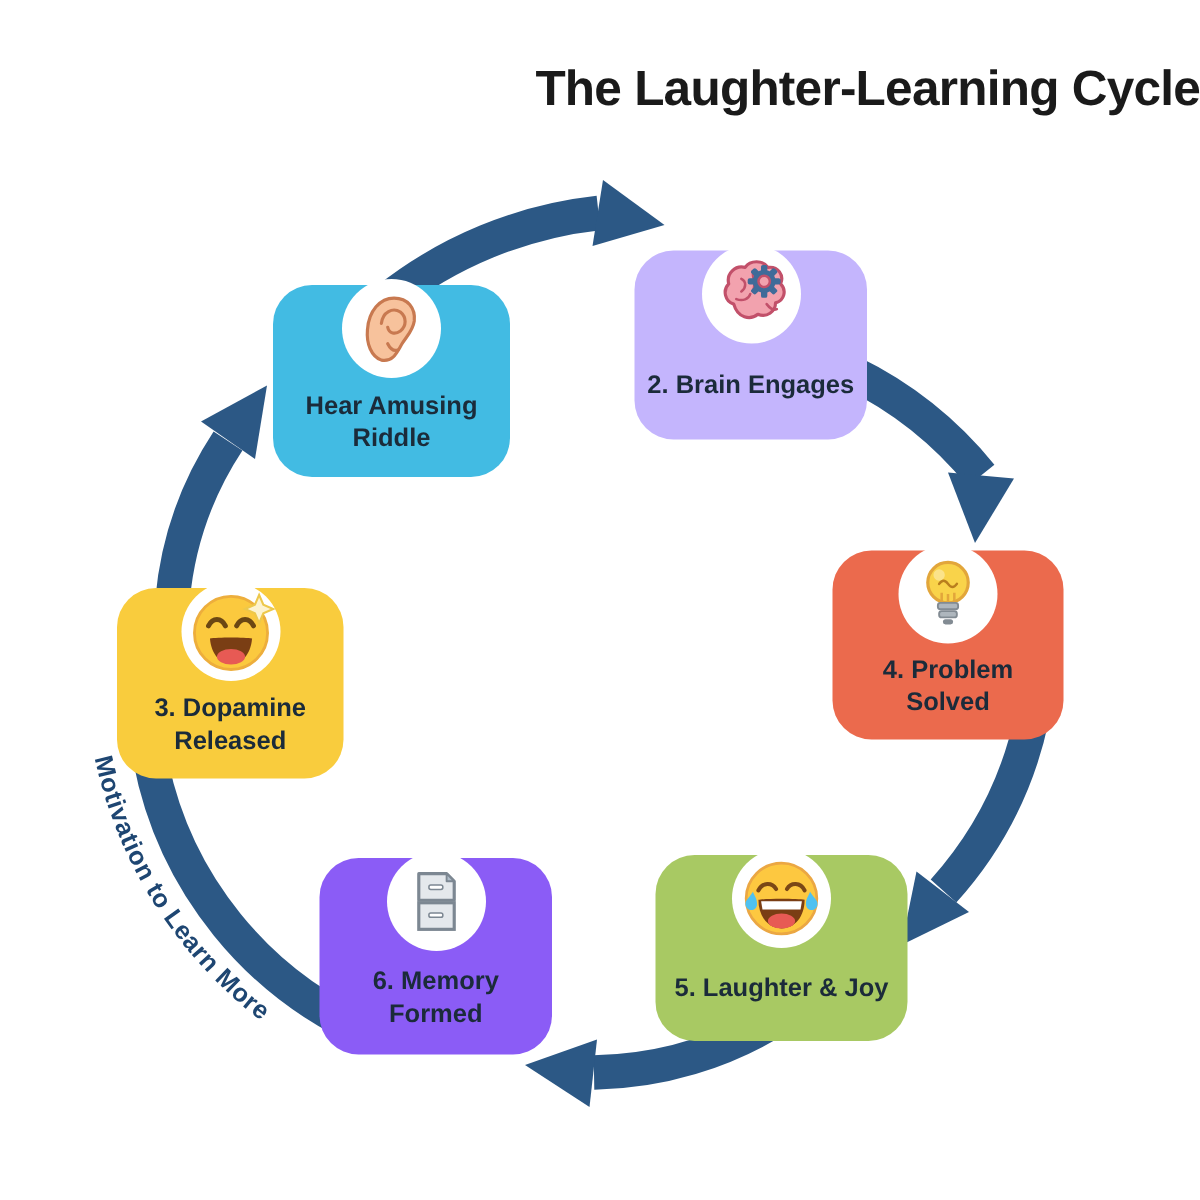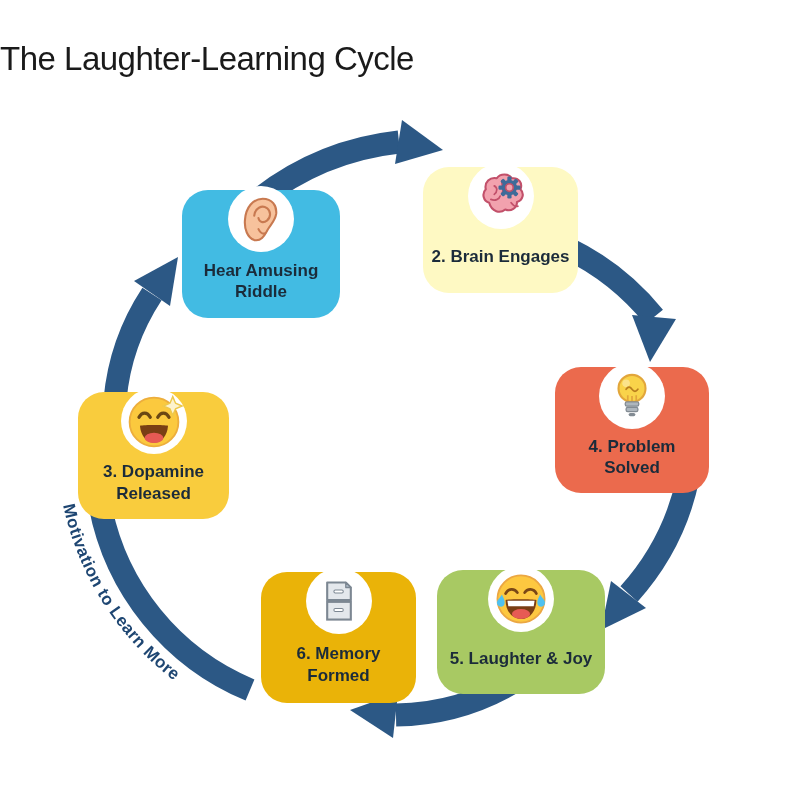--- a/index.html
+++ b/index.html
@@ -3,21 +3,21 @@
 <meta charset="utf-8">
 <style>
   html,body{margin:0;padding:0;}
   body{
     width:800px;height:800px;position:relative;overflow:hidden;
     background:#ffffff;
     font-family:"Liberation Sans","DejaVu Sans",sans-serif;
   }
   .page-title{
     position:absolute;top:40px;left:0;width:800px;
-    text-align:left;font-size:33px;font-weight:normal;
+    text-align:right;font-size:33px;font-weight:bold;
     letter-spacing:-0.5px;color:var(--title-color,#1a1a1a);
   }
   .arrows-svg{position:absolute;left:0;top:0;}
   .step{
     position:absolute;border-radius:26px;
     display:flex;align-items:center;justify-content:center;
     padding-top:60px;box-sizing:border-box;
   }
   .step-label{
     font-size:17px;font-weight:bold;line-height:1.25;
@@ -76,21 +76,21 @@
   <div class="icon-circle">
     <svg width="54" height="54" viewBox="0 0 64 64">
       <path d="M24,57 C16,54 12,44 13,33 C14,18 23,8 34,8 C45,8 51,16 50,26 C49,33 45,37 41,43 C37,49 34,59 24,57 Z" fill="#F7C29C" stroke="#C87950" stroke-width="2.5" stroke-linejoin="round"></path>
       <path d="M24,28 C25,19 33,15 39,19 C44,23 44,30 39,34 C35,37 30,36 29,31" fill="none" stroke="#C87950" stroke-width="2.5" stroke-linecap="round"></path>
       <path d="M29,44 C31,48 34,50 37,49" fill="none" stroke="#C87950" stroke-width="2.5" stroke-linecap="round"></path>
     </svg>
   </div>
   <div class="step-label" style="--label-color: #1B2B3A;">Hear Amusing Riddle</div>
 </div>
 
-<div class="step" id="step-brain" style="background-color: #fef9c3;">
+<div class="step" id="step-brain" style="background-color: #c4b5fd;">
   <div class="icon-circle">
     <svg width="54" height="54" viewBox="0 0 64 64">
       <path d="M18,40 C11,38 9,29 14,24 C12,16 19,9 27,11 C31,5 41,5 45,11 C53,10 58,17 55,24 C60,29 58,37 51,39 C51,46 44,51 37,48 C31,53 21,51 18,40 Z" fill="#F2A2AE" stroke="#C2506A" stroke-width="2.5" stroke-linejoin="round"></path>
       <path d="M24,20 C28,22 28,27 24,30 M33,14 C33,22 36,24 33,30 M20,36 C25,38 30,36 31,32 M44,40 C47,44 50,45 52,44" stroke="#C2506A" fill="none" stroke-width="2" stroke-linecap="round"></path>
       <g transform="translate(42,22)">
         <g fill="#3F6B99">
           <rect x="-2.5" y="-13" width="5" height="26" rx="1.5"></rect>
           <rect x="-2.5" y="-13" width="5" height="26" rx="1.5" transform="rotate(45)"></rect>
           <rect x="-2.5" y="-13" width="5" height="26" rx="1.5" transform="rotate(90)"></rect>
           <rect x="-2.5" y="-13" width="5" height="26" rx="1.5" transform="rotate(135)"></rect>
@@ -127,21 +127,21 @@
       <path d="M15,33 C20,32 44,32 49,33 C49,45 42,54 32,54 C22,54 15,45 15,33 Z" fill="#7A3E14"></path>
       <path d="M17,34 L47,34 L46,40 L18,40 Z" fill="#FFFFFF"></path>
       <ellipse cx="32" cy="48.5" rx="10" ry="5.5" fill="#E75A54"></ellipse>
       <path d="M11,27 C8,32 4,34 6,38 C8,42 14,41 14,36 C14,32 12,30 11,27 Z" fill="#4FC1F0"></path>
       <path d="M53,27 C56,32 60,34 58,38 C56,42 50,41 50,36 C50,32 52,30 53,27 Z" fill="#4FC1F0"></path>
     </svg>
   </div>
   <div class="step-label" style="--label-color: #1B2B3A;">5. Laughter &amp; Joy</div>
 </div>
 
-<div class="step" id="step-memory" style="background-color: #eab308; margin-left: 48px;">
+<div class="step" id="step-memory" style="background-color: #8b5cf6;">
   <div class="icon-circle">
     <svg width="54" height="54" viewBox="0 0 64 64">
       <path d="M18,10 L40,10 L46,16 L46,31 L18,31 Z" fill="#E4E8EC" stroke="#7C8792" stroke-width="2.5" stroke-linejoin="round"></path>
       <path d="M40,10 L46,16 L40,16 Z" fill="#AFBDC9" stroke="#7C8792" stroke-width="1.5" stroke-linejoin="round"></path>
       <rect x="18" y="33" width="28" height="21" fill="#E4E8EC" stroke="#7C8792" stroke-width="2.5"></rect>
       <rect x="26" y="19" width="11" height="3.5" rx="1.5" fill="#FFFFFF" stroke="#7C8792" stroke-width="1.2"></rect>
       <rect x="26" y="41" width="11" height="3.5" rx="1.5" fill="#FFFFFF" stroke="#7C8792" stroke-width="1.2"></rect>
     </svg>
   </div>
   <div class="step-label" style="--label-color: #1B2B3A;">6. Memory Formed</div>

